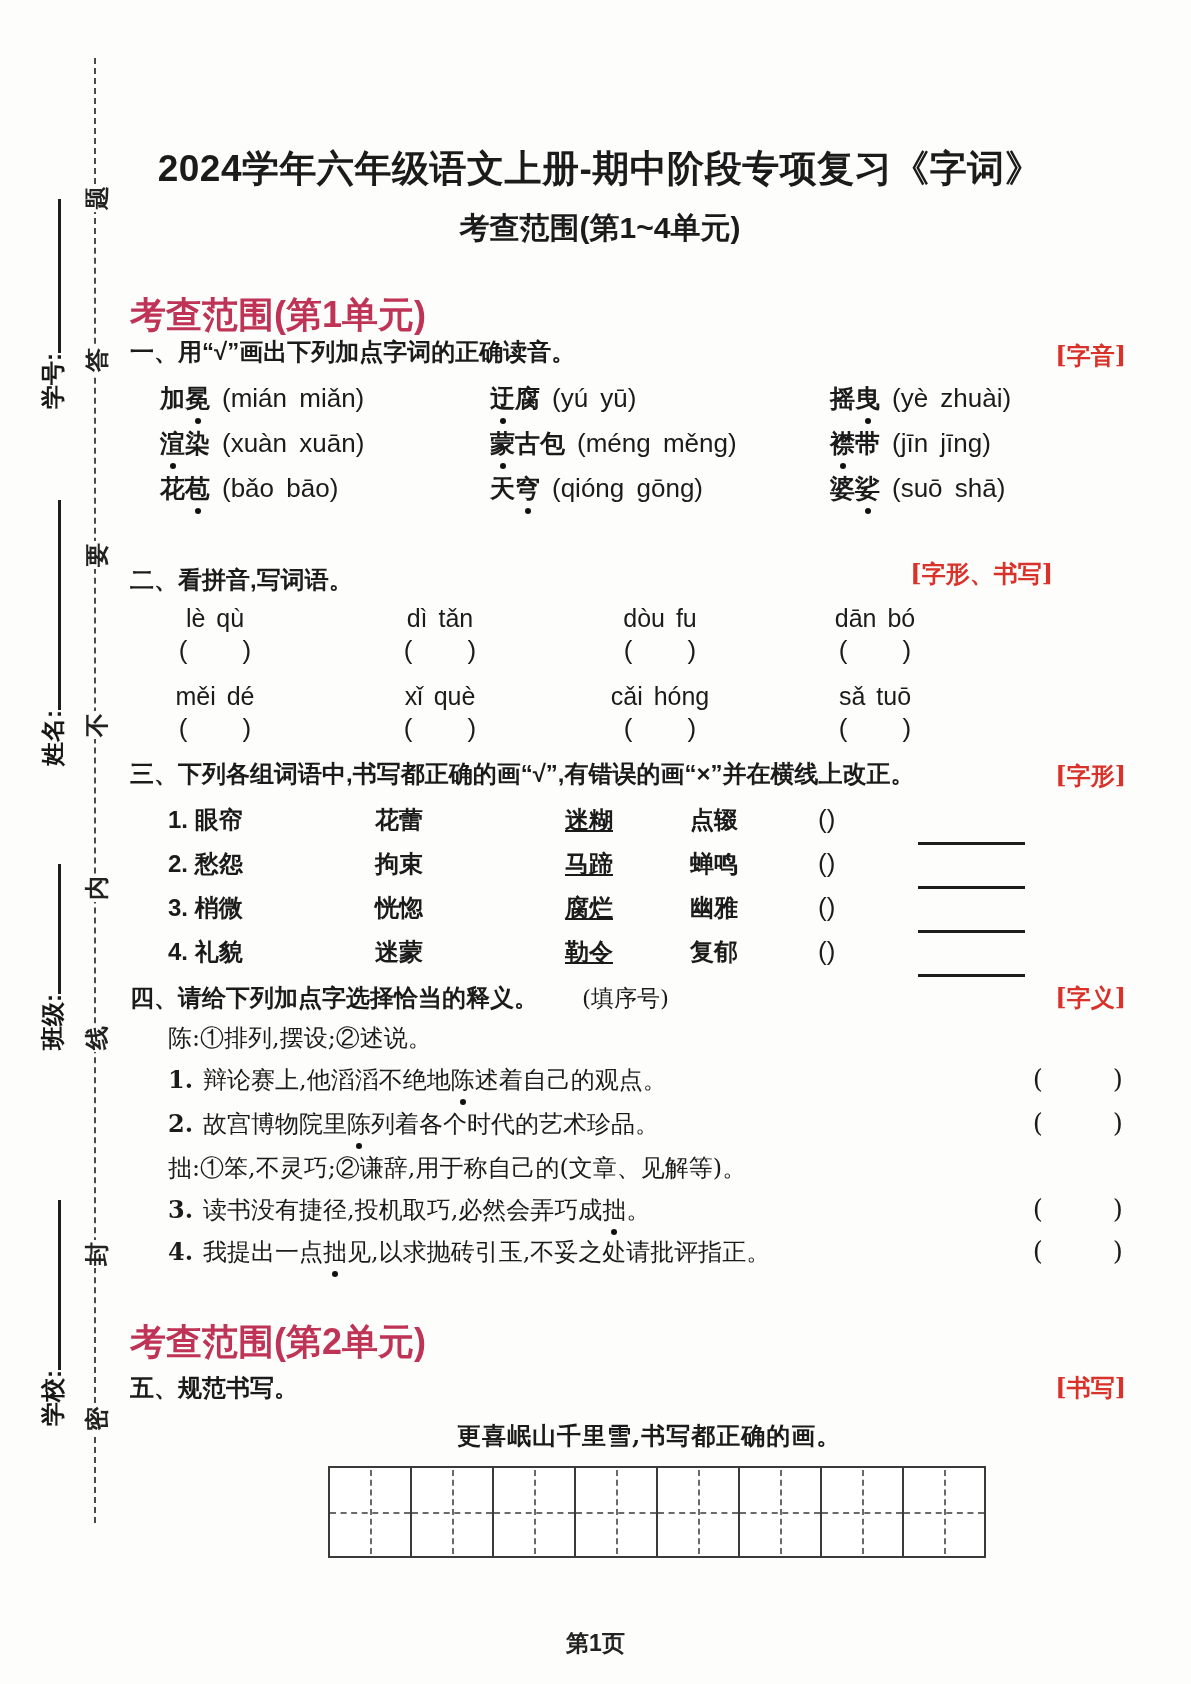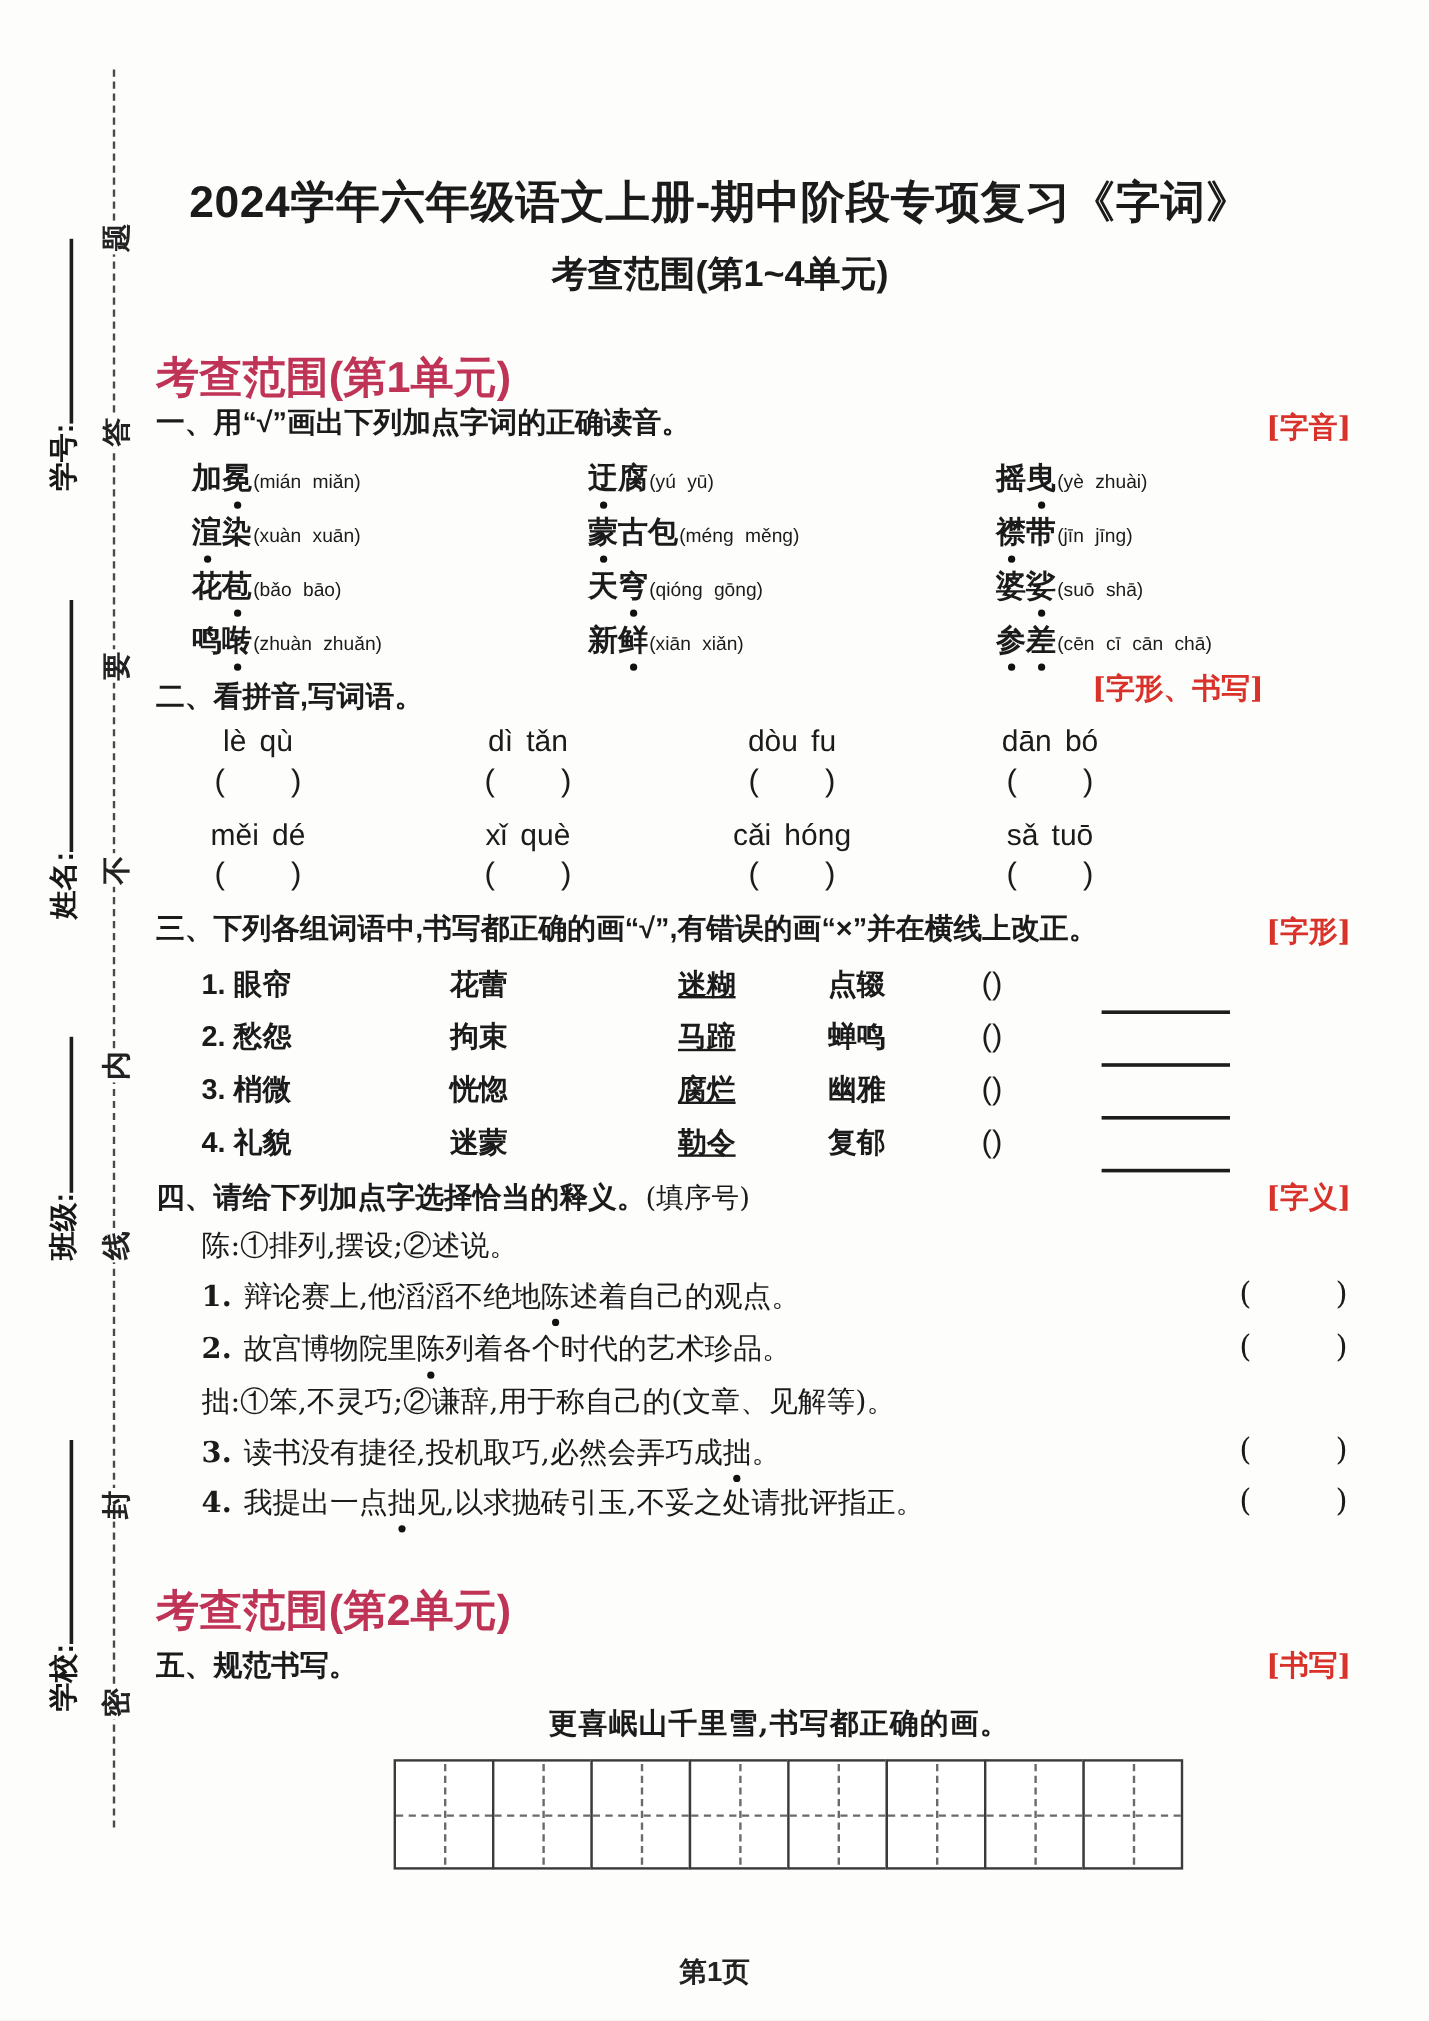--- a/index.html
+++ b/index.html
@@ -13,36 +13,36 @@
               white-space:nowrap;font-size:24px;font-weight:700;color:#171717;}
   .seal-field .blank{display:inline-block;height:18px;border-bottom:3px solid #1d1d1d;}
   
   .content{position:absolute;left:130px;top:0;width:998px;height:1684px;}
   .abs{position:absolute;left:0;}
   .title{top:144px;left:-60px;width:1060px;text-align:center;font-size:37px;font-weight:900;letter-spacing:.5px;}
   .subtitle{top:208px;left:-60px;width:1060px;text-align:center;font-size:30px;font-weight:700;}
   .sec-h{font-size:36px;font-weight:800;color:#bf3456;}
   .sec1{top:291px;} .sec2{top:1318px;}
   .stem{font-size:24px;font-weight:700;white-space:nowrap;}
-  .stem .note{font-family:"DejaVu Serif","Liberation Serif",serif;font-weight:400;font-size:23px;}
+  .stem .note{font-family:"DejaVu Serif","Liberation Serif",serif;font-weight:400;font-size:23px;margin-left:44px;}
   .q1s{top:336px;} .q2s{top:564px;} .q3s{top:758px;} .q4s{top:982px;} .q5s{top:1372px;}
   .tag{position:absolute;right:2px;font-family:"DejaVu Serif","Liberation Serif",serif;
        font-weight:700;font-size:24px;color:#d9322a;white-space:nowrap;}
   .tag1{top:340px;} .tag2{top:558px;right:75px;} .tag3{top:760px;} .tag4{top:982px;} .tag5{top:1372px;}
   
   .ch{display:inline-block;position:relative;}
   .ch.dot::after{content:"";position:absolute;left:50%;transform:translateX(-50%);bottom:-9px;
                  width:6px;height:6px;border-radius:50%;background:#111;}
   
   #q1-rows{position:absolute;left:0;top:382px;width:100%;height:185px;}
   .q1-row{position:relative;height:45px;}
   .q1-cell{position:absolute;top:0;white-space:nowrap;}
   .q1-cell.c0{left:30px;} .q1-cell.c1{left:360px;} .q1-cell.c2{left:700px;}
   .q1-word{font-size:25px;font-weight:700;}
-  .q1-py{font-size:16px;word-spacing:5px;margin-left:1px;}
+  .q1-py{font-size:26px;word-spacing:5px;margin-left:12px;}
   
   #q2-rows{position:absolute;left:0;top:604px;width:100%;height:150px;}
   .q2-row{position:relative;height:78px;}
   .q2-cell{position:absolute;top:0;width:200px;text-align:center;}
   .q2-cell.c0{left:-15px;} .q2-cell.c1{left:210px;} .q2-cell.c2{left:430px;} .q2-cell.c3{left:645px;}
   .q2-py{font-size:25px;word-spacing:4px;}
   .q2-pr{font-size:26px;margin-top:2px;}
   .sp{display:inline-block;}
   
   #q3-rows{position:absolute;left:0;top:804px;width:100%;height:180px;}
@@ -109,25 +109,20 @@
         <div class="q1-row">
           <span class="q1-cell c0"><span class="q1-word"><span class="ch dot">渲</span><span class="ch">染</span></span><span class="q1-py">(xuàn  xuān)</span></span>
           <span class="q1-cell c1"><span class="q1-word"><span class="ch dot">蒙</span><span class="ch">古</span><span class="ch">包</span></span><span class="q1-py">(méng  měng)</span></span>
           <span class="q1-cell c2"><span class="q1-word"><span class="ch dot">襟</span><span class="ch">带</span></span><span class="q1-py">(jīn  jīng)</span></span>
         </div>
         <div class="q1-row">
           <span class="q1-cell c0"><span class="q1-word"><span class="ch">花</span><span class="ch dot">苞</span></span><span class="q1-py">(bǎo  bāo)</span></span>
           <span class="q1-cell c1"><span class="q1-word"><span class="ch">天</span><span class="ch dot">穹</span></span><span class="q1-py">(qióng  gōng)</span></span>
           <span class="q1-cell c2"><span class="q1-word"><span class="ch">婆</span><span class="ch dot">娑</span></span><span class="q1-py">(suō  shā)</span></span>
         </div>
-        <div class="q1-row">
-          <span class="q1-cell c0"><span class="q1-word"><span class="ch">鸣</span><span class="ch dot">啭</span></span><span class="q1-py">(zhuàn  zhuǎn)</span></span>
-          <span class="q1-cell c1"><span class="q1-word"><span class="ch">新</span><span class="ch dot">鲜</span></span><span class="q1-py">(xiān  xiǎn)</span></span>
-          <span class="q1-cell c2"><span class="q1-word"><span class="ch dot">参</span><span class="ch dot">差</span></span><span class="q1-py">(cēn cī  cān chā)</span></span>
-        </div>
       </div>
 
     <div class="abs stem q2s">二、看拼音,写词语。</div>
     <div class="tag tag2">[字形、书写]</div>
     <div id="q2-rows">
         <div class="q2-row">
           <span class="q2-cell c0">
             <div class="q2-py">lè qù</div>
             <div class="q2-pr">(<span class="sp" style="width: 55px;"></span>)</div>
           </span>

